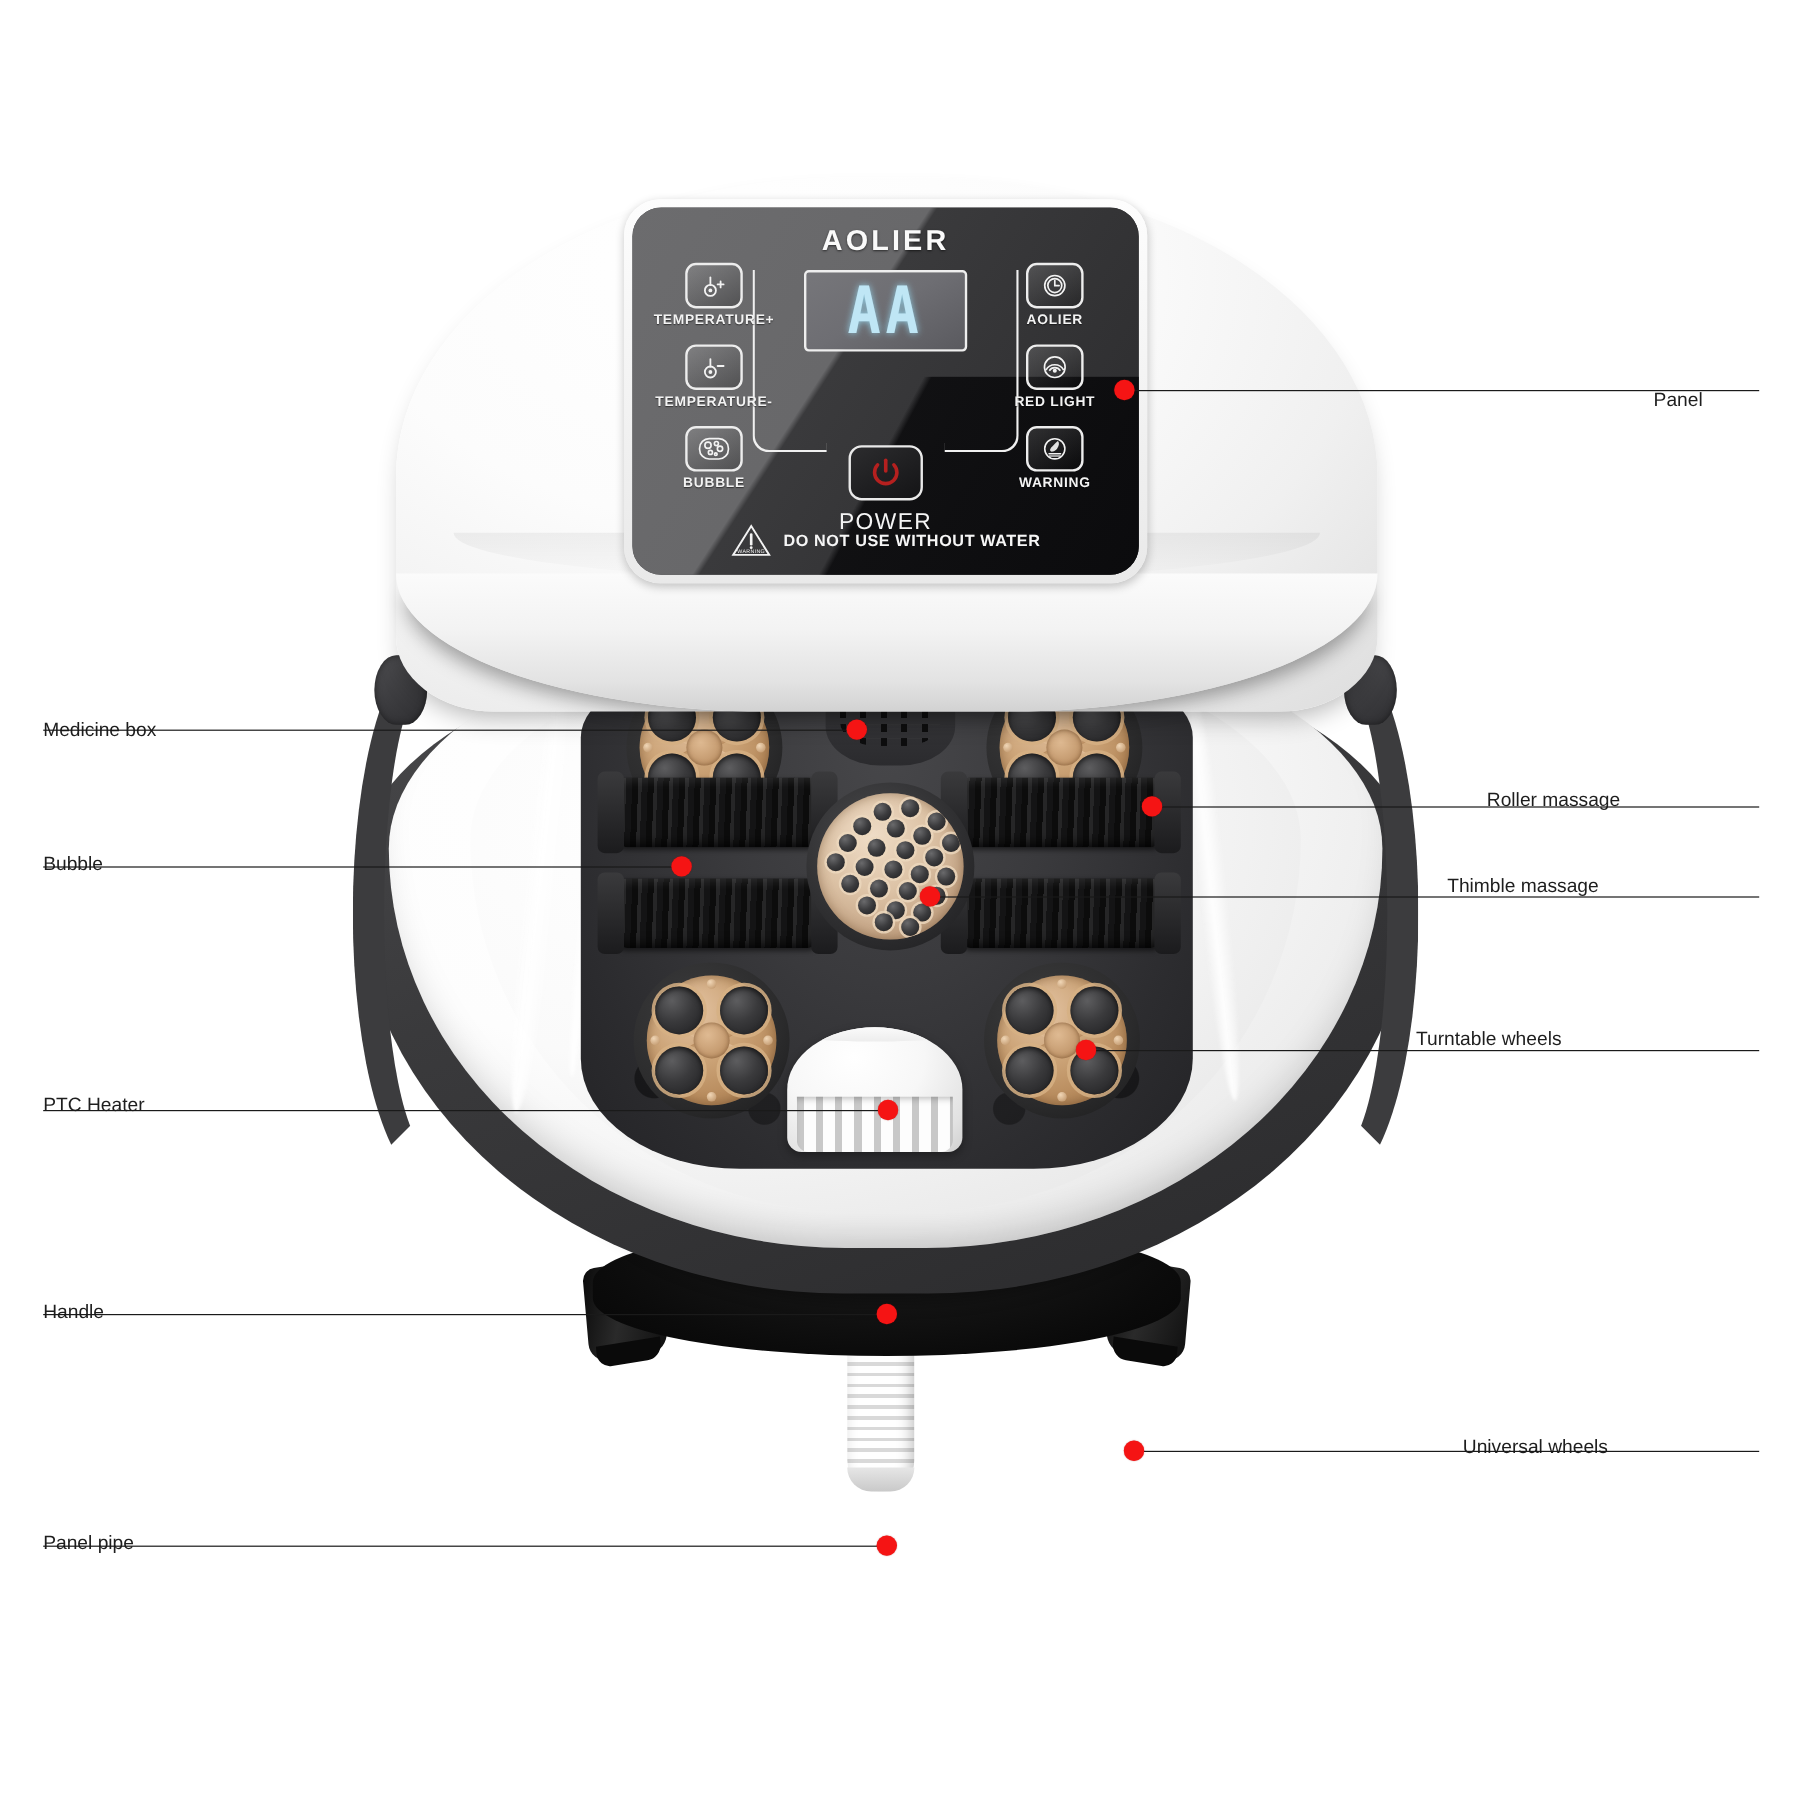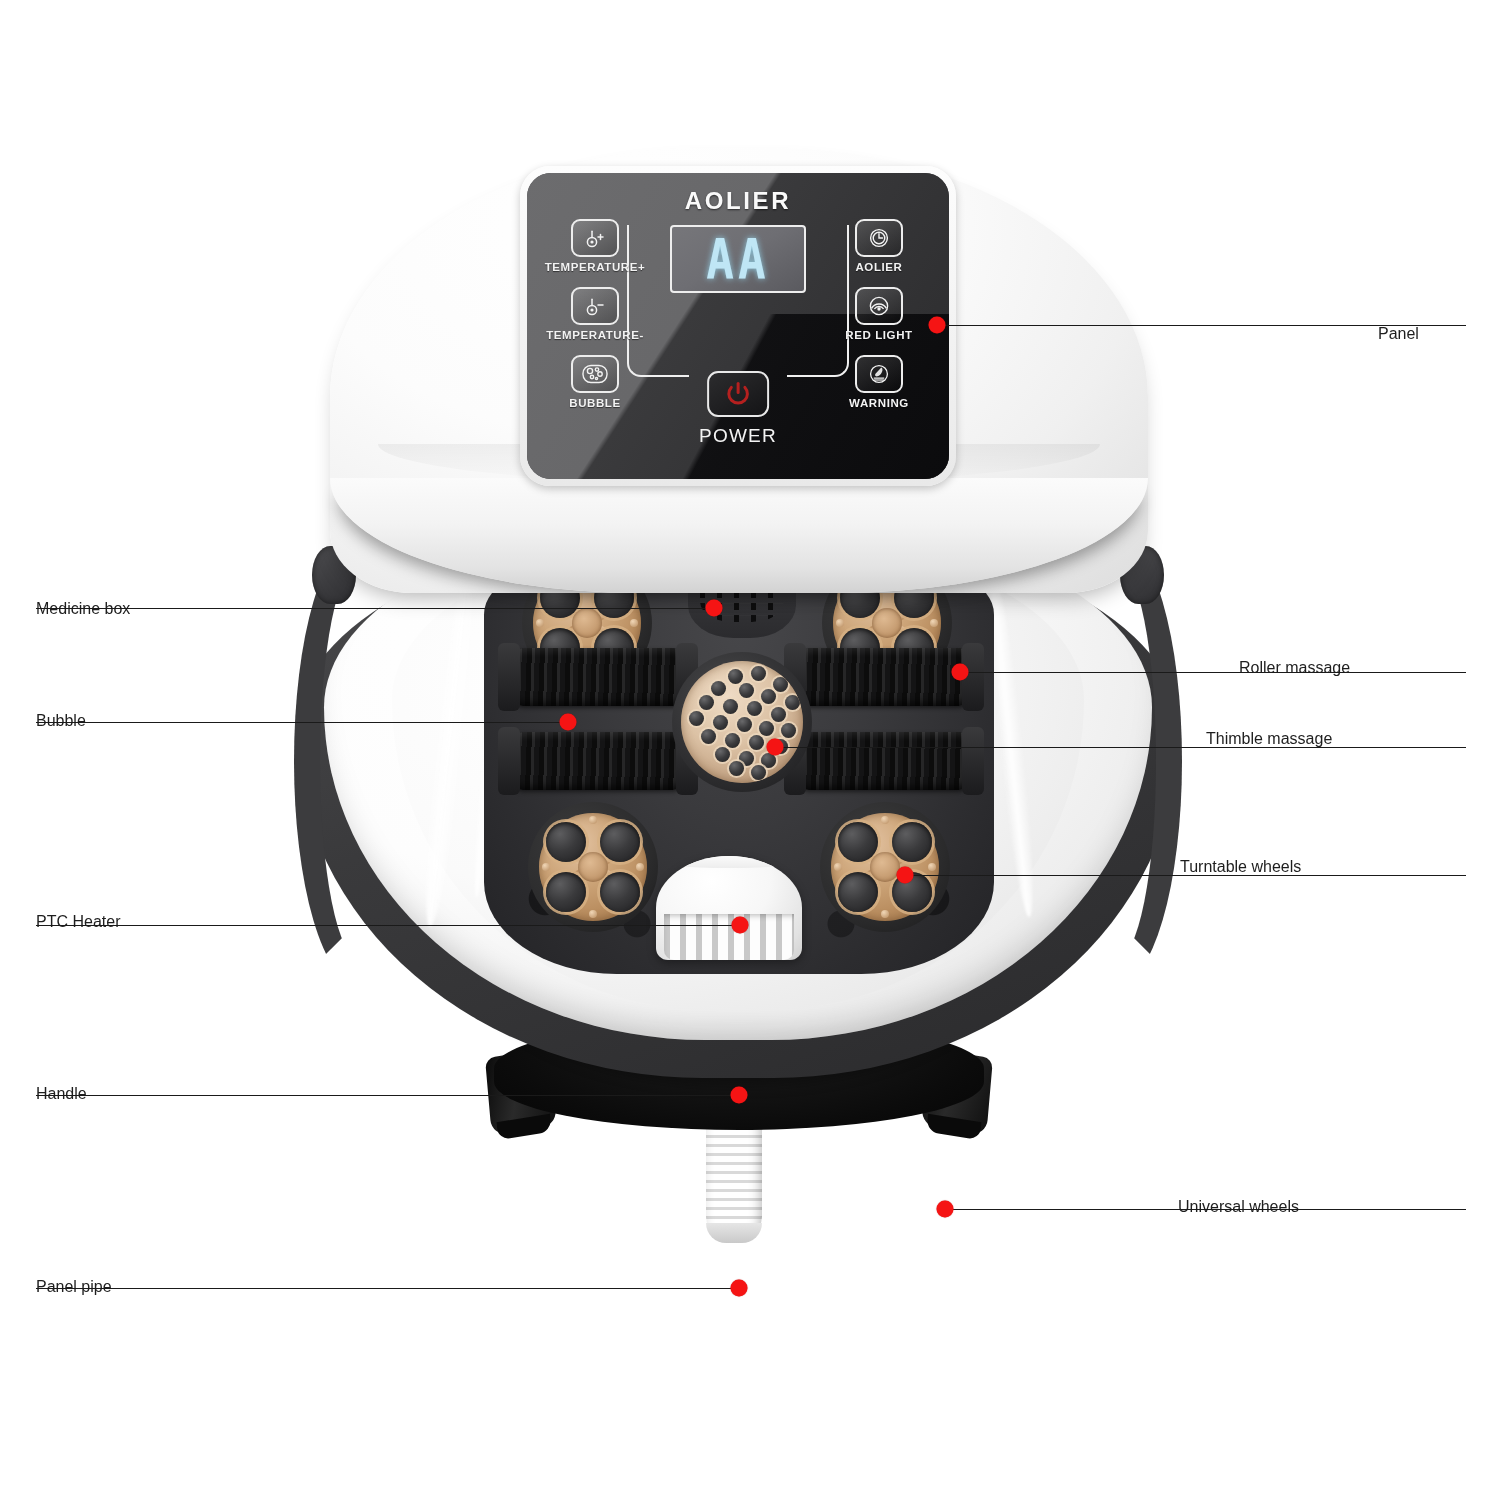--- a/index.html
+++ b/index.html
@@ -600,20 +600,29 @@
         <div class="power-wrap">
           <div class="power-key">
             <svg width="32" height="32" viewBox="0 0 32 32" fill="none" stroke="#b5201f" stroke-width="3" stroke-linecap="round">
               <path d="M16 5.5v9"></path>
               <path d="M9.2 9.4a9.3 9.3 0 1 0 13.6 0"></path>
             </svg>
           </div>
           <div class="power-lbl">POWER</div>
         </div>
 
+        <div class="warn-row">
+          <svg width="34" height="30" viewBox="0 0 34 30">
+            <path d="M17 3.4 32 27.4H2z" fill="none" stroke="#f2f2f2" stroke-width="1.6"></path>
+            <path d="M17 10.5v8" stroke="#f2f2f2" stroke-width="2.2" stroke-linecap="round"></path>
+            <circle cx="17" cy="21.4" r="1.2" fill="#f2f2f2"></circle>
+            <text x="17" y="26.2" font-family="Liberation Sans, sans-serif" font-size="4.4" fill="#f2f2f2" text-anchor="middle" letter-spacing=".3">WARNING</text>
+          </svg>
+          <div class="warn-txt">DO NOT USE WITHOUT WATER</div>
+        </div>
       </div>
     </div>
   </div>
 
   <div id="callout-layer">
       <div class="txt" style="position: absolute; left: 1378px; top: 325px; bottom: auto;">Panel</div>
       <div class="leader" style="left: 940px; width: 526px; top: 325px;"></div>
       <div class="dot" style="left: 937px; top: 325px;"></div>
       <div class="txt" style="position: absolute; left: 36px; top: 600px; bottom: auto;">Medicine box</div>
       <div class="leader" style="left: 36px; width: 676px; top: 608px;"></div>
@@ -629,20 +638,20 @@
       <div class="dot" style="left: 775px; top: 747px;"></div>
       <div class="txt" style="position: absolute; left: 1180px; top: 858px; bottom: auto;">Turntable wheels</div>
       <div class="leader" style="left: 908px; width: 558px; top: 875px;"></div>
       <div class="dot" style="left: 905px; top: 875px;"></div>
       <div class="txt" style="position: absolute; left: 36px; top: 913px; bottom: auto;">PTC  Heater</div>
       <div class="leader" style="left: 36px; width: 701px; top: 925px;"></div>
       <div class="dot" style="left: 740px; top: 925px;"></div>
       <div class="txt" style="position: absolute; left: 36px; top: 1085px; bottom: auto;">Handle</div>
       <div class="leader" style="left: 36px; width: 701px; top: 1095px;"></div>
       <div class="dot" style="left: 739px; top: 1095px;"></div>
-      <div class="txt" style="position: absolute; left: 1178px; top: 1198px; bottom: auto;">Universal wheels</div>
+      <div class="txt" style="position: absolute; left: 1219px; top: 1198px; bottom: auto;">Universal wheels</div>
       <div class="leader" style="left: 948px; width: 518px; top: 1209px;"></div>
       <div class="dot" style="left: 945px; top: 1209px;"></div>
       <div class="txt" style="position: absolute; left: 36px; top: 1278px; bottom: auto;">Panel pipe</div>
       <div class="leader" style="left: 36px; width: 701px; top: 1288px;"></div>
       <div class="dot" style="left: 739px; top: 1288px;"></div>
     </div>
 </div>
 
 </body></html>

